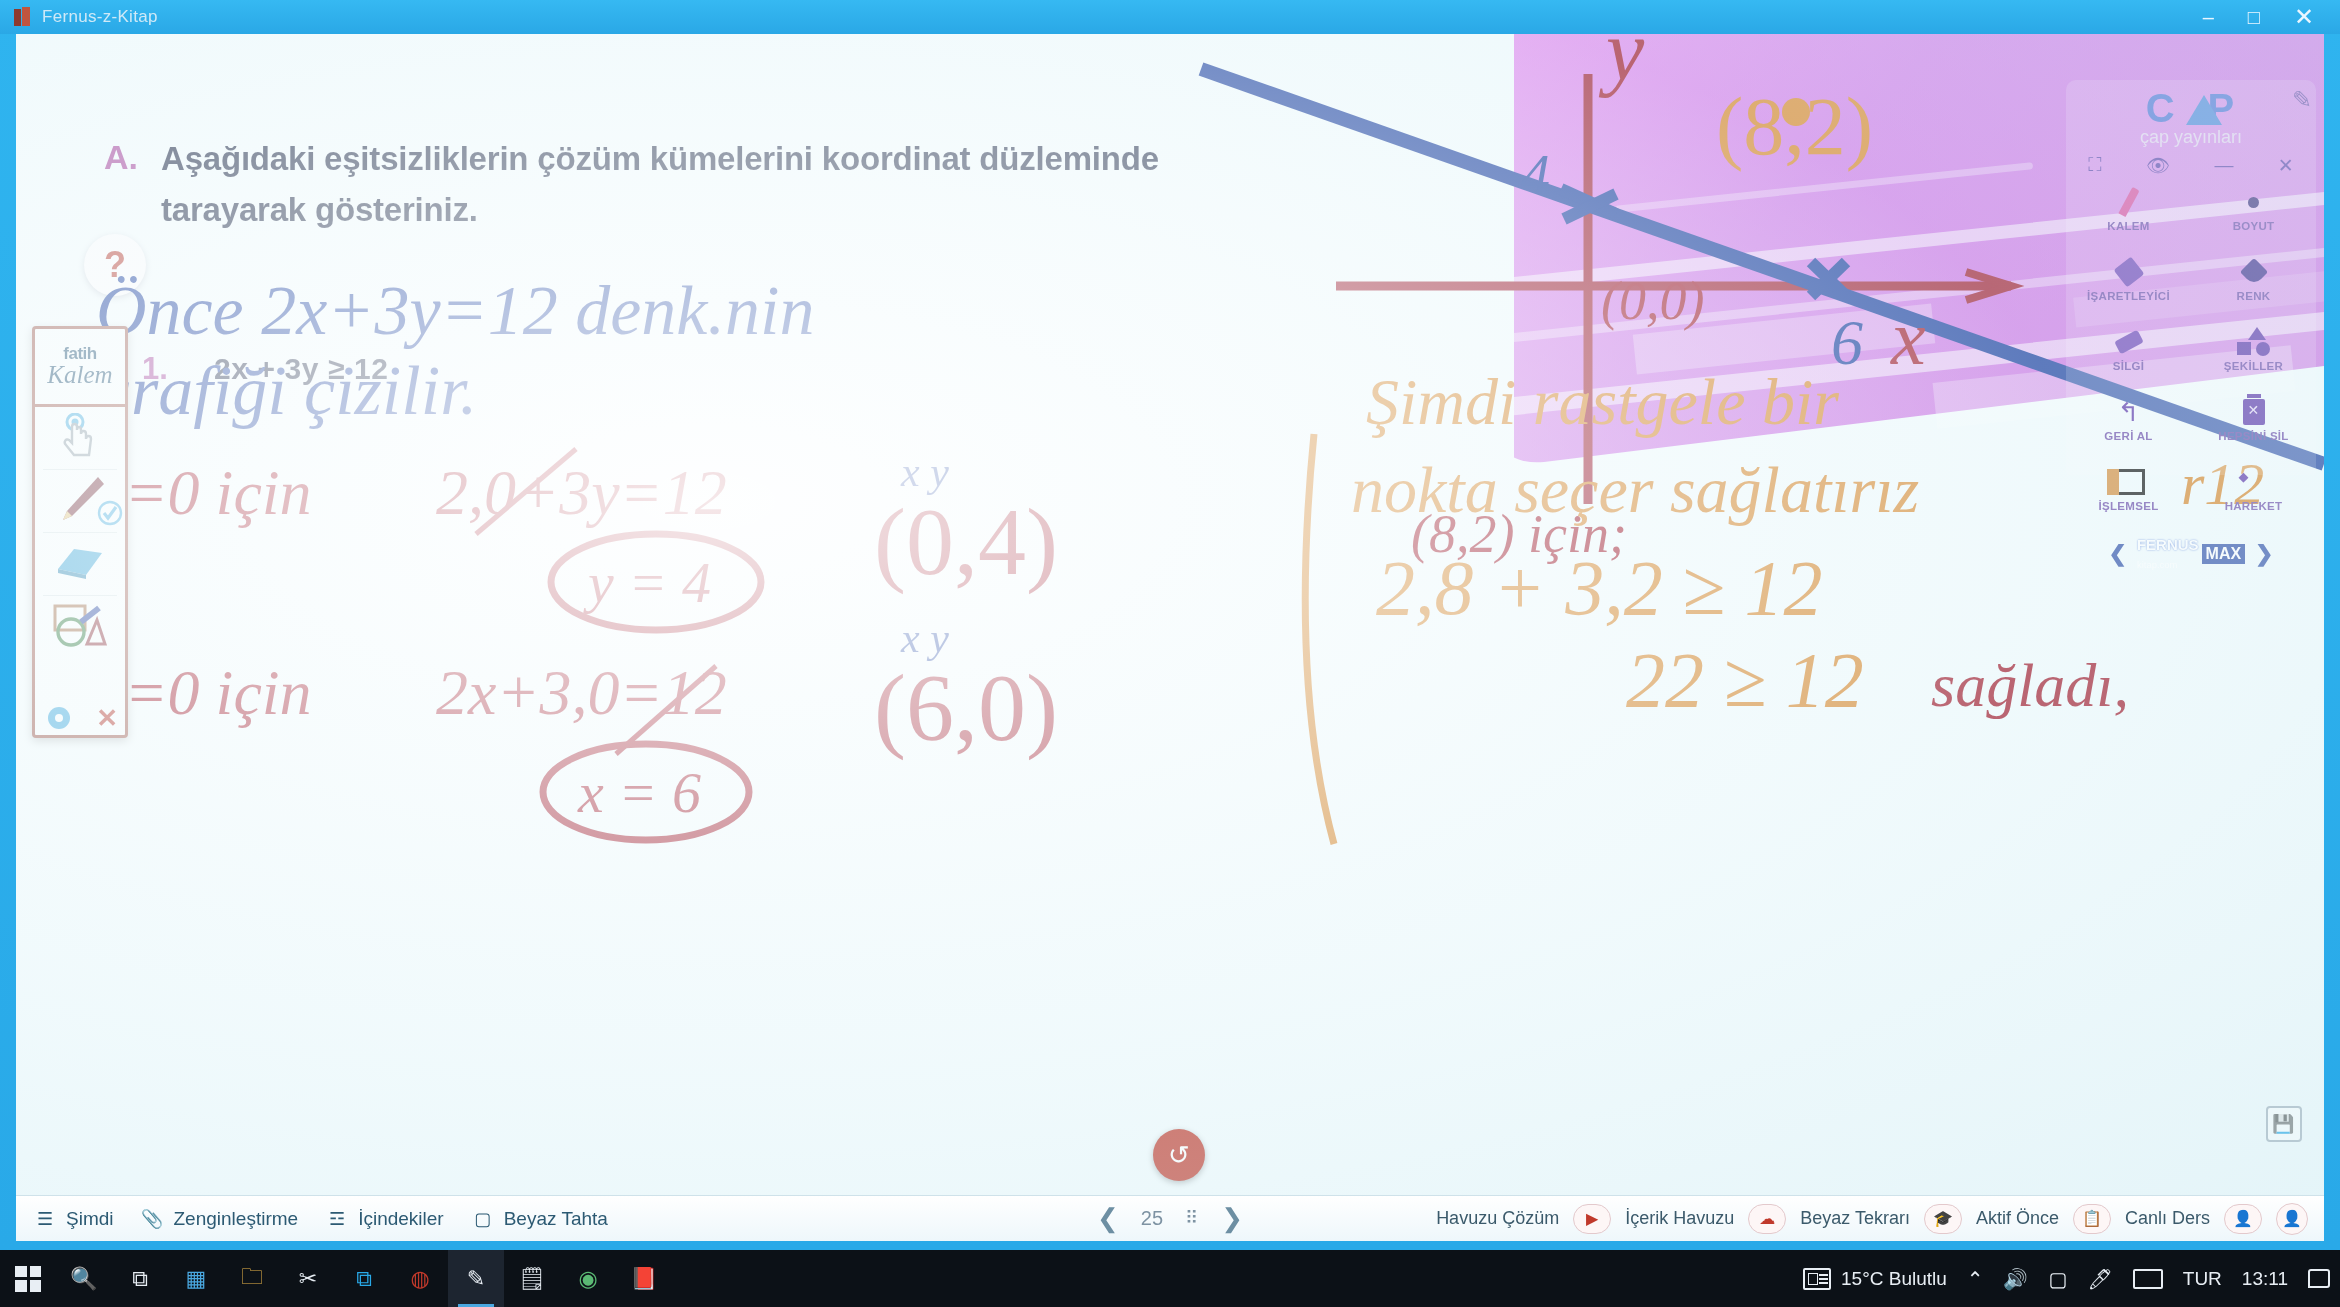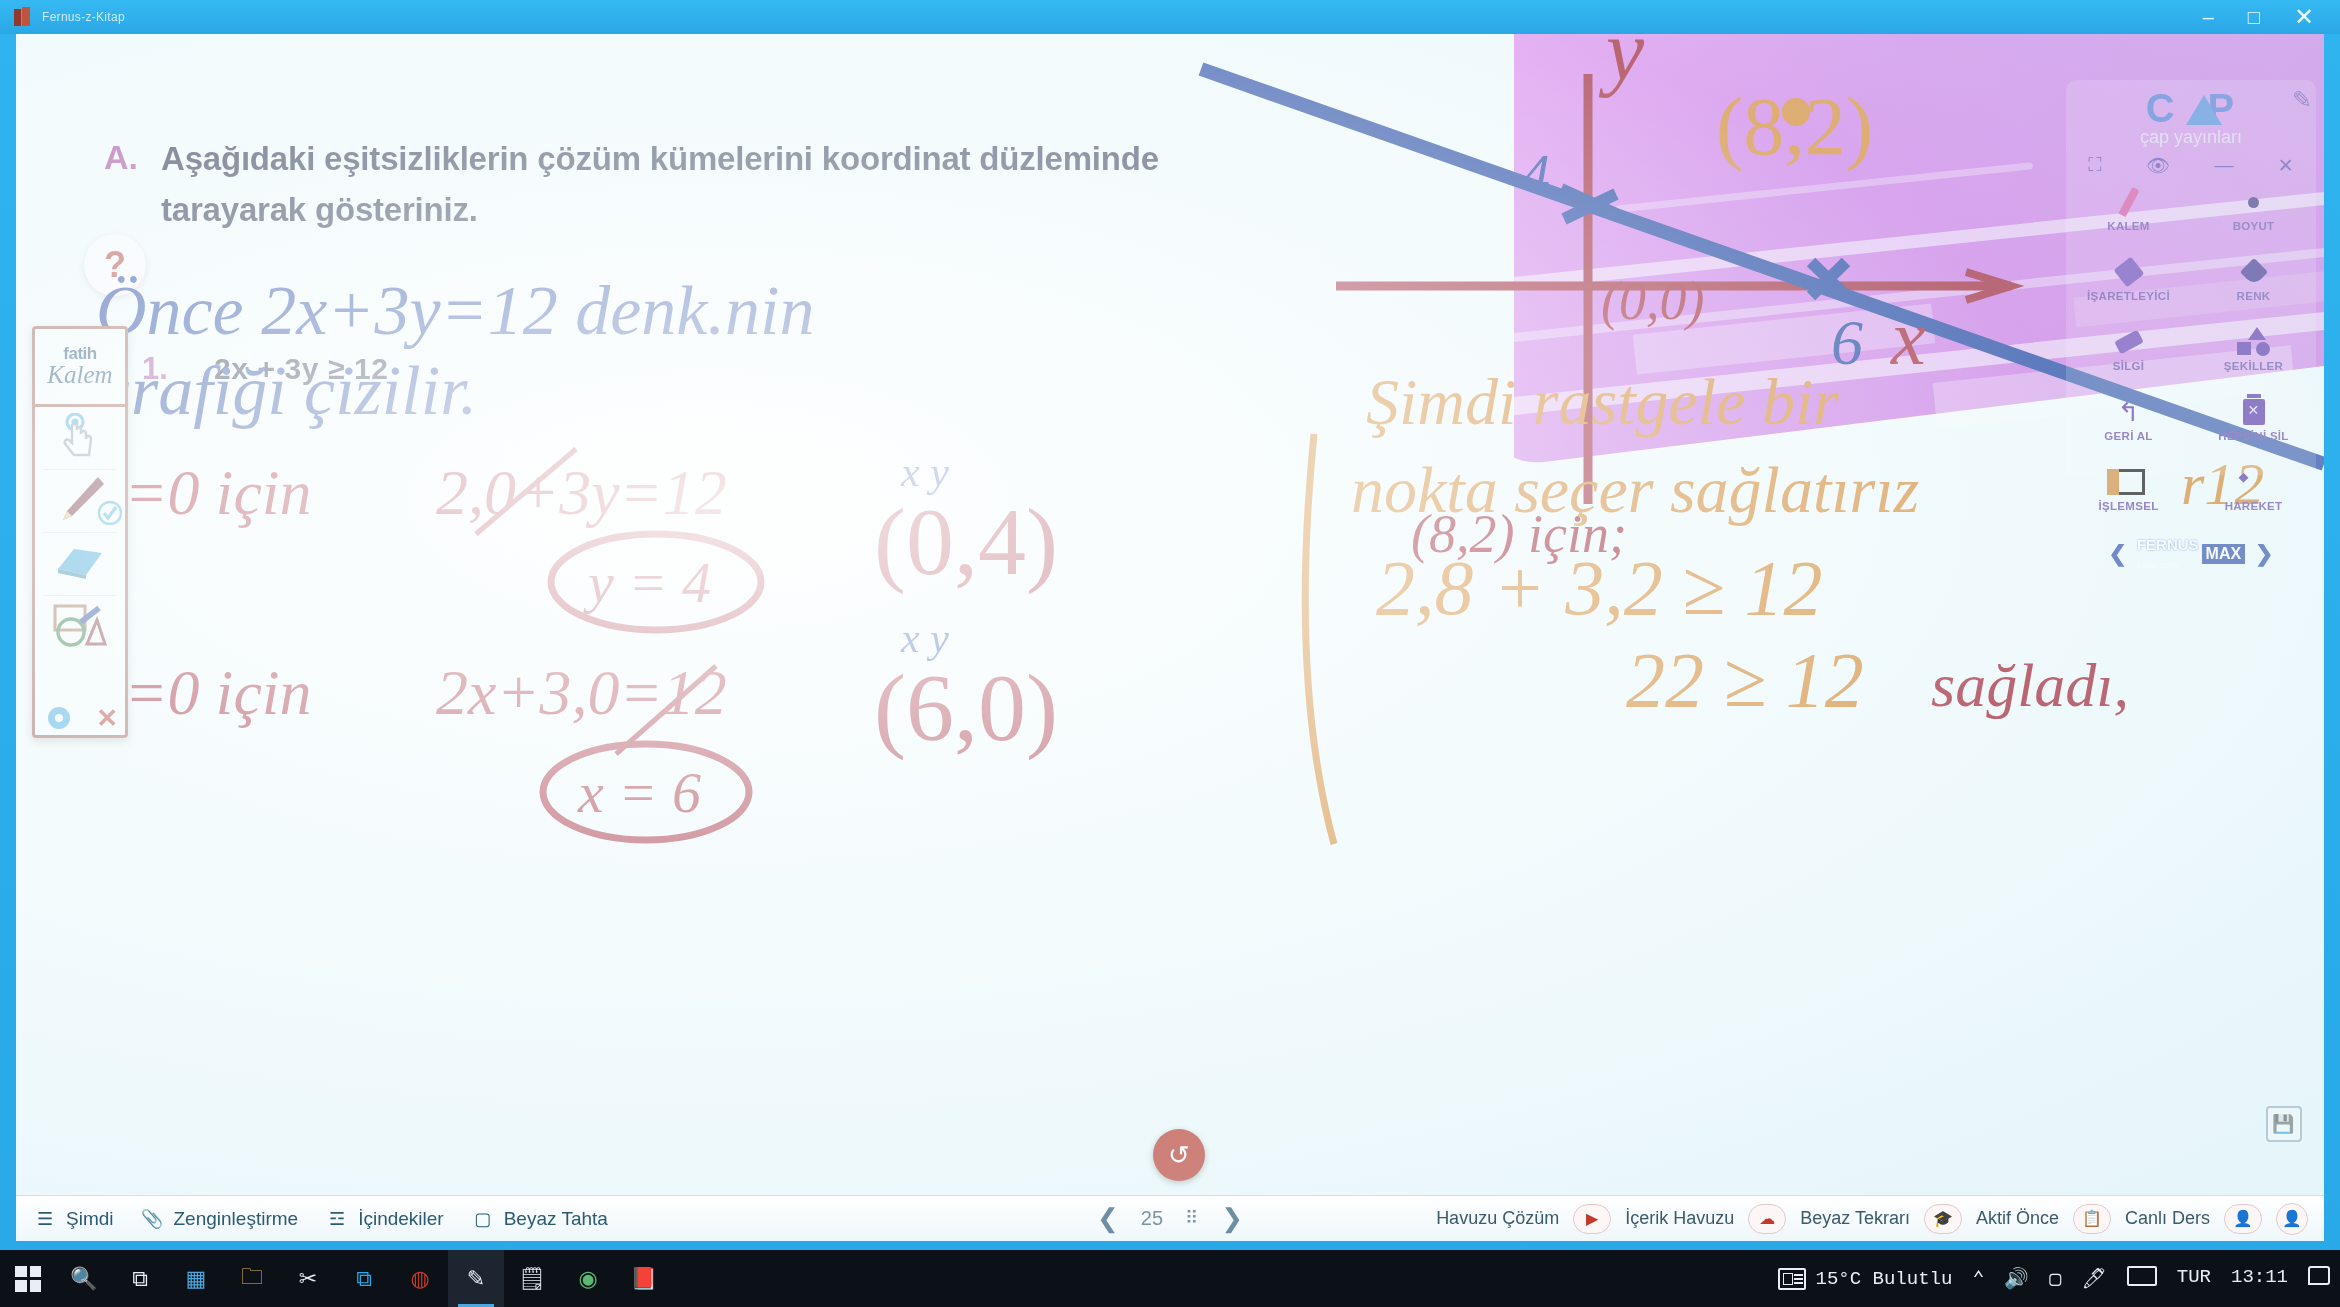--- a/index.html
+++ b/index.html
@@ -18,21 +18,21 @@
     padding: 0;
   }
   .titlebar {
     position: absolute; left: 0; top: 0; width: 2340px; height: 34px;
     background: linear-gradient(180deg,#36b9f2 0%, #2aa8e6 100%);
     display: flex; align-items: center; padding-left: 14px; gap: 10px;
   }
   .tb-icon { width: 18px; height: 20px; position: relative; }
   .tb-icon .bk1 { position:absolute; left:0; top:2px; width:7px; height:17px; background:#8e3a2e; }
   .tb-icon .bk2 { position:absolute; left:8px; top:0px; width:8px; height:19px; background:#c0553f; }
-  .tb-title { color:#cfe9f7; font-size: 12px; letter-spacing:.3px; }
+  .tb-title { color:#cfe9f7; font-size: 17px; letter-spacing:.3px; }
   .tb-buttons { position:absolute; right: 8px; top:0; height:34px; display:flex; align-items:center; gap:34px; padding-right:18px;}
   .tb-btn { color:#eaf6ff; font-size:20px; line-height:1; cursor:default; }
   .tb-btn.close { font-size:24px; }
 
   
   .page {
     position: absolute; left: 16px; top: 34px;
     width: 2308px; height: 1168px;
     background: #f3fbfd;
     overflow: hidden;
@@ -191,21 +191,21 @@
   
   .taskbar{
     position:absolute; left:0; bottom:0; width:2340px; height:57px;
     background:#0c1117; display:flex; align-items:center;
   }
   .tasks{ display:flex; align-items:center; gap:0px; }
   .tsk{ width:56px;height:57px;display:flex;align-items:center;justify-content:center;
         color:#e8eef4; font-size:22px; position:relative; }
   .tsk.active{ background:#1d2530; }
   .tsk.active::after{ content:""; position:absolute; left:10px; bottom:0; width:36px;height:3px;background:#4aa8e0;}
-  .tray{ position:absolute; right:10px; display:flex;gap:20px; color:#e8eef4; font-size:19px;font-family:Liberation Mono, monospace;}
+  .tray{ position:absolute; right:10px; display:flex;align-items:center; gap:20px; color:#e8eef4; font-size:19px;}
   .tray .w{ display:flex;align-items:center;gap:10px;}
   .tray-ico{ font-size:20px; }
   .news-ico{ width:28px;height:22px;border:2px solid #e8eef4;border-radius:2px;position:relative;}
   .news-ico::before{content:"";position:absolute;left:3px;top:3px;width:8px;height:10px;border:1px solid #e8eef4;}
   .news-ico::after{content:"";position:absolute;left:14px;top:4px;width:9px;height:2px;background:#e8eef4;
                     box-shadow:0 4px 0 #e8eef4, 0 8px 0 #e8eef4;}
   .kbd-ico{ width:30px;height:20px;border:2px solid #e8eef4;border-radius:2px;}
   .notif-ico{ width:22px;height:19px;border:2px solid #e8eef4;border-radius:3px 3px 3px 0;}
   .win-logo{ width:26px;height:26px;display:grid;grid-template-columns:1fr 1fr;grid-template-rows:1fr 1fr;gap:3px;}
   .win-logo i{ background:#e8eef4; display:block;}

